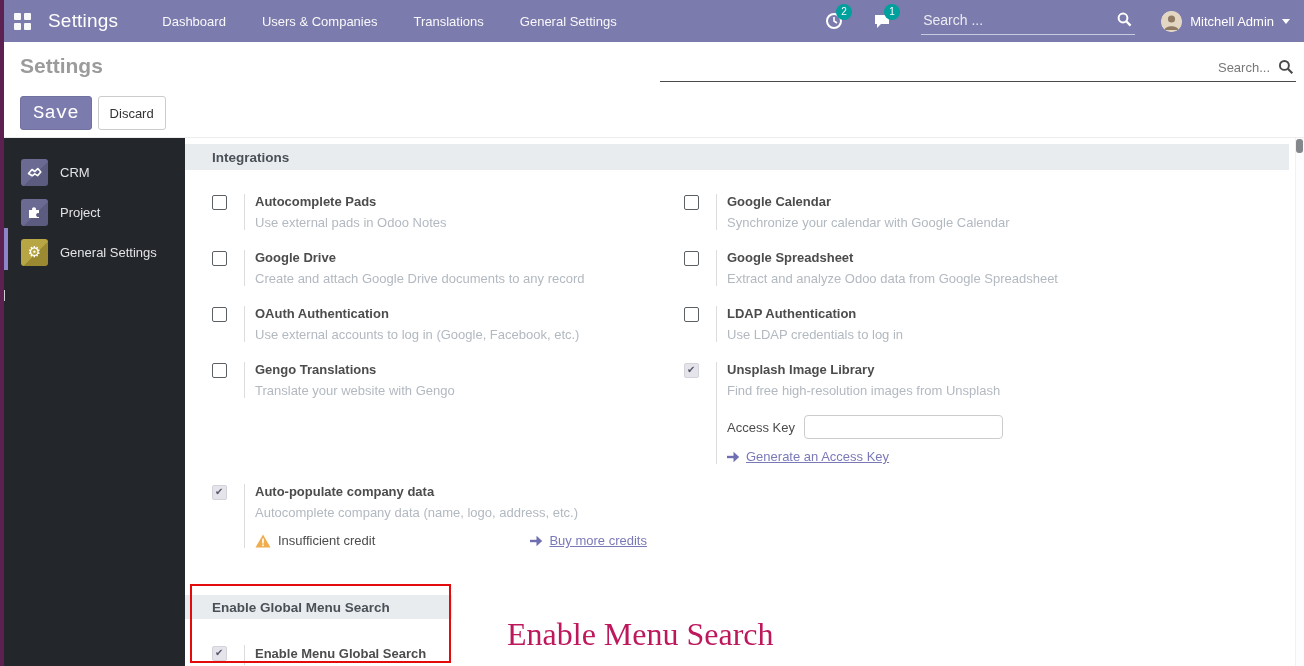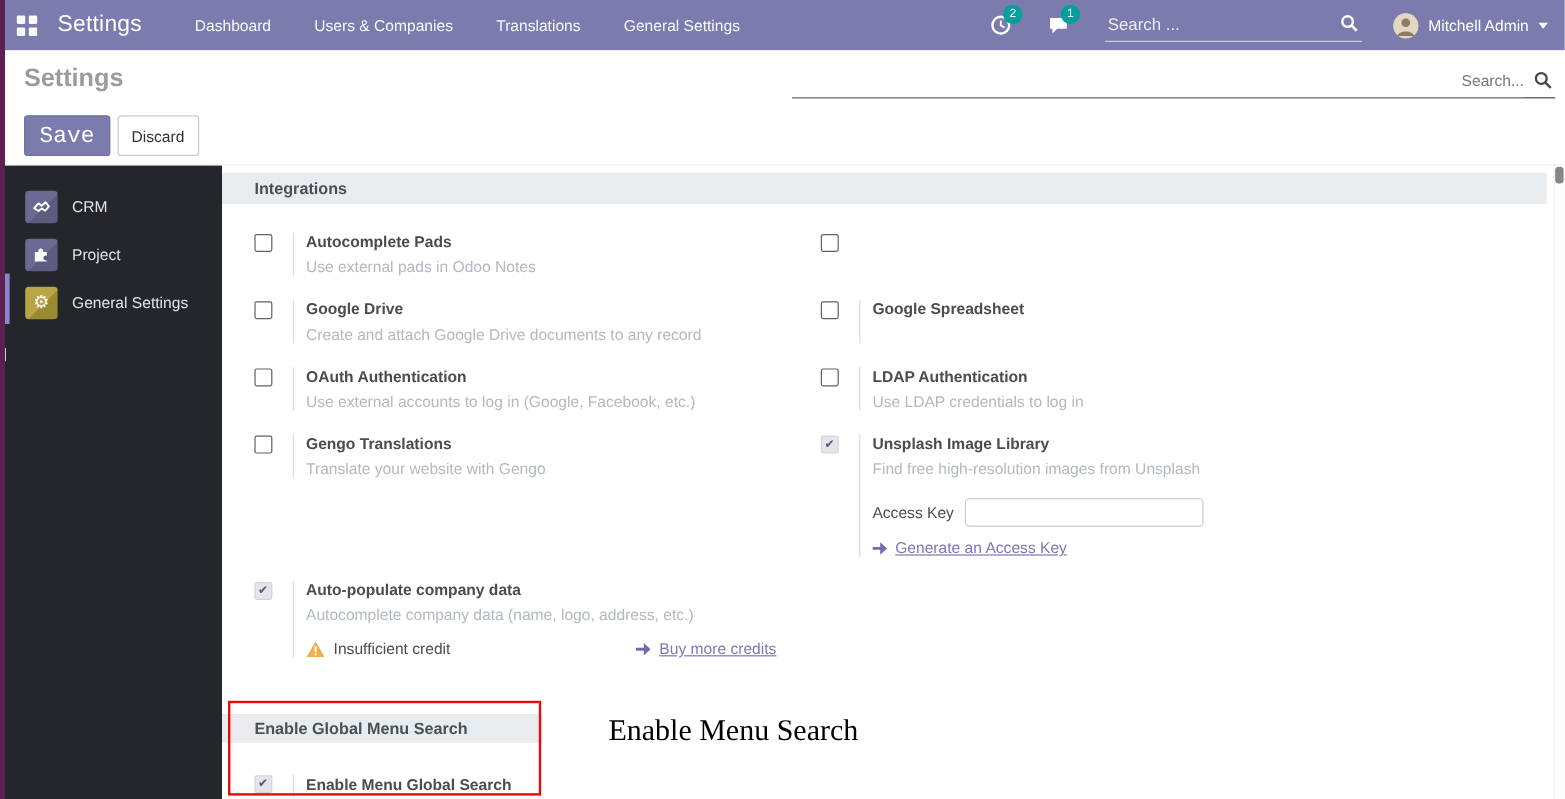--- a/index.html
+++ b/index.html
@@ -104,22 +104,22 @@
 
   
   .section2 { position:relative; margin-top:47px; }
   .band2 { width:267px; height:24px; background:#e9ecef; display:flex; align-items:center;
            padding-left:27px; }
   .s2-row { margin-top:26px; padding-left:27px; display:flex; align-items:flex-start; }
   .s2-body { margin-left:17px; border-left:1px solid #dcdcdc; padding-left:10px;
              padding-top:1px; padding-bottom:4px; }
   .red-box { position:absolute; left:5px; top:-11px; width:261px; height:79px;
              border:2px solid #e30b0b; pointer-events:none; }
-  .annotation { position:absolute; left:322px; top:1px; font-family:"Liberation Serif", serif;
-                font-size:25px; color:#000000; white-space:nowrap; }
+  .annotation { position:absolute; left:322px; top:21px; font-family:"Liberation Serif", serif;
+                font-size:32px; color:#be185d; white-space:nowrap; }
 </style>
 </head>
 <body>
 
 <div class="edge-strip"></div>
 
 <div class="navbar">
   <div class="apps-icon">
     <span></span>
       <span></span>
@@ -222,33 +222,38 @@
 
       <div class="setting">
         <div class="cb"></div>
         <div class="st-body">
           <div class="st-title">Autocomplete Pads</div>
           <div class="st-desc">Use external pads in Odoo Notes</div>
         </div>
       </div>
       <div class="setting">
         <div class="cb"></div>
+        <div class="st-body">
+          <div class="st-title">Google Calendar</div>
+          <div class="st-desc">Synchronize your calendar with Google Calendar</div>
+        </div>
       </div>
 
       <div class="setting">
         <div class="cb"></div>
         <div class="st-body">
           <div class="st-title">Google Drive</div>
           <div class="st-desc">Create and attach Google Drive documents to any record</div>
         </div>
       </div>
       <div class="setting">
         <div class="cb"></div>
         <div class="st-body">
           <div class="st-title">Google Spreadsheet</div>
+          <div class="st-desc">Extract and analyze Odoo data from Google Spreadsheet</div>
         </div>
       </div>
 
       <div class="setting">
         <div class="cb"></div>
         <div class="st-body">
           <div class="st-title">OAuth Authentication</div>
           <div class="st-desc">Use external accounts to log in (Google, Facebook, etc.)</div>
         </div>
       </div>

